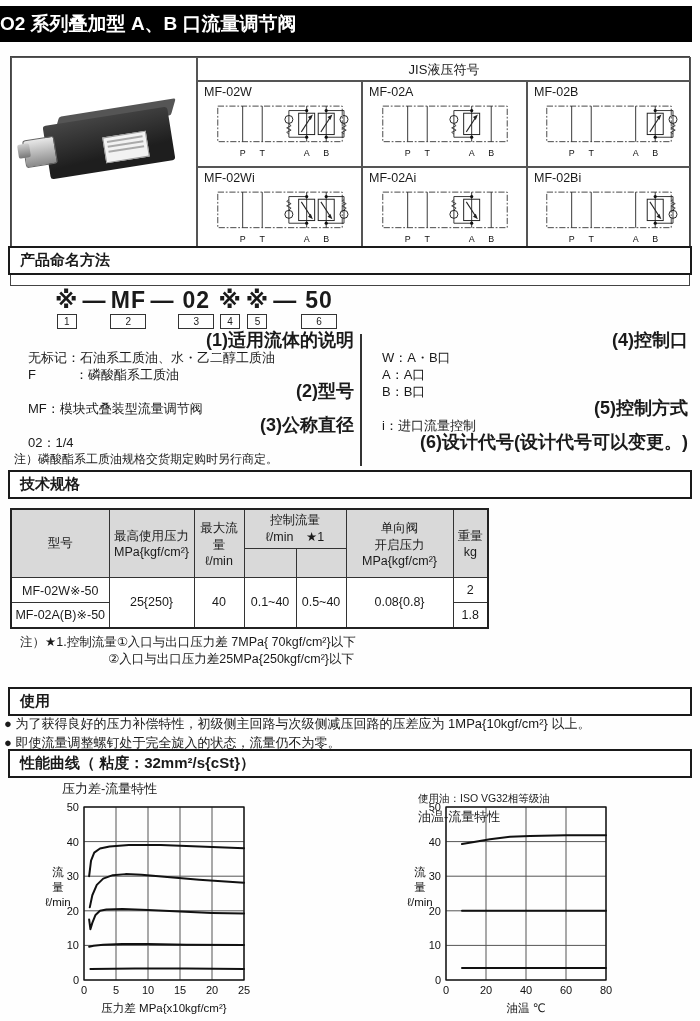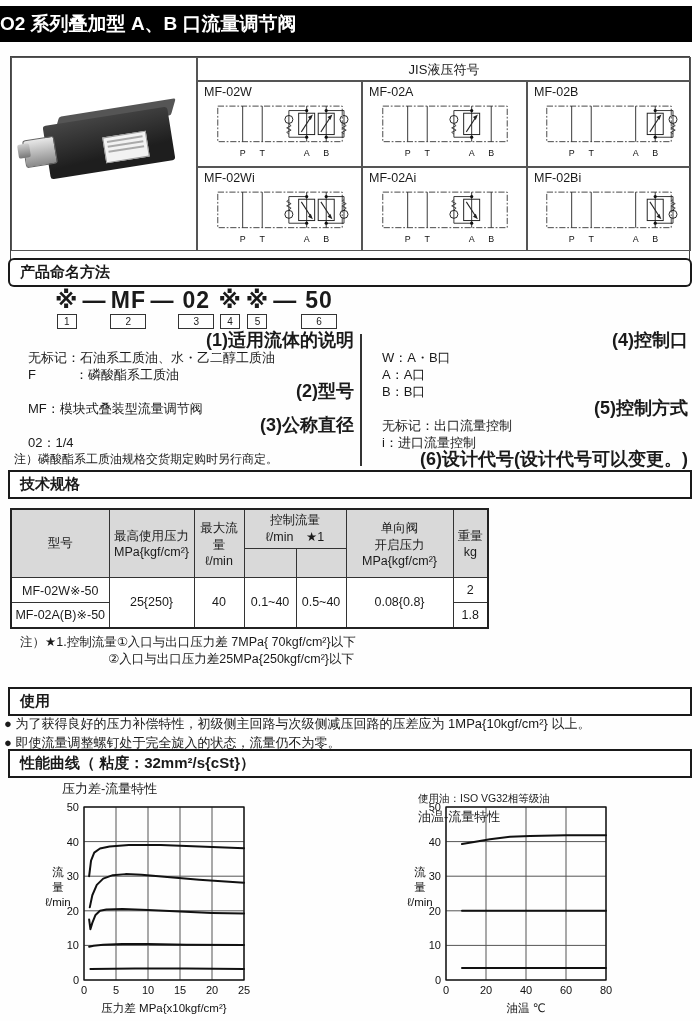--- a/index.html
+++ b/index.html
@@ -253,21 +253,21 @@
             <rect x="125" y="16" width="18" height="24" fill="none" stroke="#222" stroke-width="1.1"></rect>
             <line x1="128" y1="37" x2="139" y2="20" stroke="#222" stroke-width="1.2"></line>
             <polygon points="141,17.5 135.5,20.2 138.6,23.6" fill="#222"></polygon>
             <circle cx="154" cy="23" r="4.5" fill="none" stroke="#222" stroke-width="1.1"></circle>
             <polyline points="154,28 156.5,30 151.5,32.5 156.5,35 151.5,37.5 154,39.5" fill="none" stroke="#222" stroke-width="0.9"></polyline>
           </g>
         </svg>
     </div>
   </div>
 
-  <div class="abs sec-hdr" style="top:258px;border-radius:6px;">产品命名方法</div>
+  <div class="abs sec-hdr" style="top:246px;">产品命名方法</div>
 
   <div class="abs code-row">
     <div class="code-part">
         <span class="code-sym">※</span>
         <span class="code-box">1</span>
       </div>
     <div class="code-part">
         <span class="code-sym">—</span>
       </div>
     <div class="code-part">
@@ -310,21 +310,20 @@
     <div class="nm-line">02：1/4</div>
     <div class="nm-note">注）磷酸酯系工质油规格交货期定购时另行商定。</div>
   </div>
 
   <div class="abs nm-col nm-right">
     <div class="nm-title">(4)控制口</div>
     <div class="nm-line">W：A・B口</div>
     <div class="nm-line">A：A口</div>
     <div class="nm-line">B：B口</div>
     <div class="nm-title">(5)控制方式</div>
-    <div class="nm-line">无标记：出口流量控制</div>
     <div class="nm-line">i：进口流量控制</div>
     <div class="nm-title">(6)设计代号(设计代号可以变更。)</div>
   </div>
 
   <div class="abs sec-hdr" style="top:470px;">技术规格</div>
 
   <table class="abs spec-table">
     <colgroup>
       <col style="width:98px">
         <col style="width:85px">

